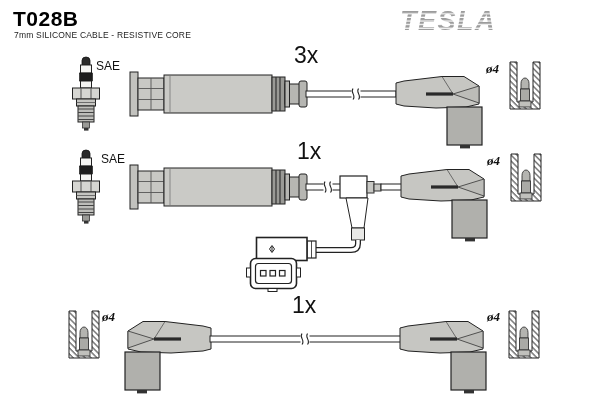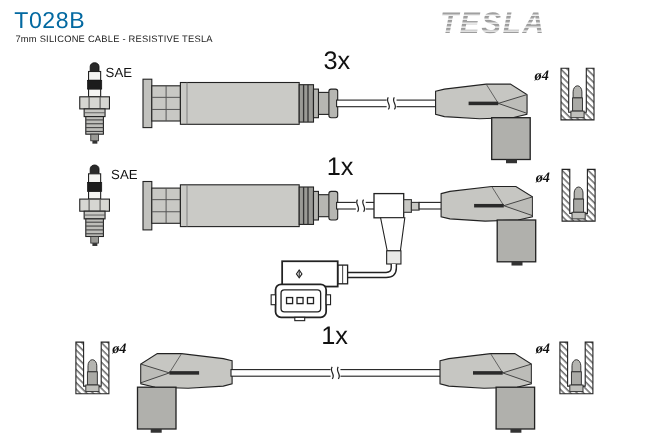--- a/index.html
+++ b/index.html
@@ -1,32 +1,32 @@
 <!DOCTYPE html>
 <html><head>
 <meta charset="utf-8">
 <style>
   html,body{margin:0;padding:0;background:#fff;}
   #stage{position:relative;width:600px;height:400px;background:#ffffff;overflow:hidden;
          font-family:"Liberation Sans",sans-serif;}
-  .title{position:absolute;left:13px;top:7px;font-size:21px;font-weight:normal;color:#0369a1;
+  .title{position:absolute;left:13px;top:7px;font-size:21px;font-weight:bold;color:#000000;
          letter-spacing:0.5px;}
   .subtitle{position:absolute;left:14px;top:30px;font-size:8.5px;color:#222;letter-spacing:0.2px;}
   svg{position:absolute;left:0;top:0;}
   .qty{font:23px "Liberation Sans",sans-serif;fill:#111;}
   .sae{font:12px "Liberation Sans",sans-serif;fill:#111;}
   .dia{font:italic bold 13px "Liberation Serif",serif;fill:#111;}
   .logo{font:italic 900 27px "Liberation Sans",sans-serif;letter-spacing:1.5px;}
 </style>
 </head>
 <body>
 
 <div id="stage">
   <div class="title">T028B</div>
-  <div class="subtitle">7mm SILICONE CABLE - RESISTIVE TESLA</div>
+  <div class="subtitle">7mm SILICONE CABLE - RESISTIVE CORE</div>
 
   <svg width="600" height="400" viewBox="0 0 600 400">
     <defs>
       <pattern id="hatch" width="4.2" height="4.2" patternUnits="userSpaceOnUse" patternTransform="rotate(45)">
         <rect width="4.2" height="4.2" fill="#fff"></rect>
         <rect width="4.2" height="1.4" fill="#6e6e6e"></rect>
       </pattern>
       <pattern id="logostripe" width="8" height="3.6" patternUnits="userSpaceOnUse">
         <rect width="8" height="3.6" fill="#9c9c9c"></rect>
         <rect y="2.4" width="8" height="1.2" fill="#fff"></rect>

